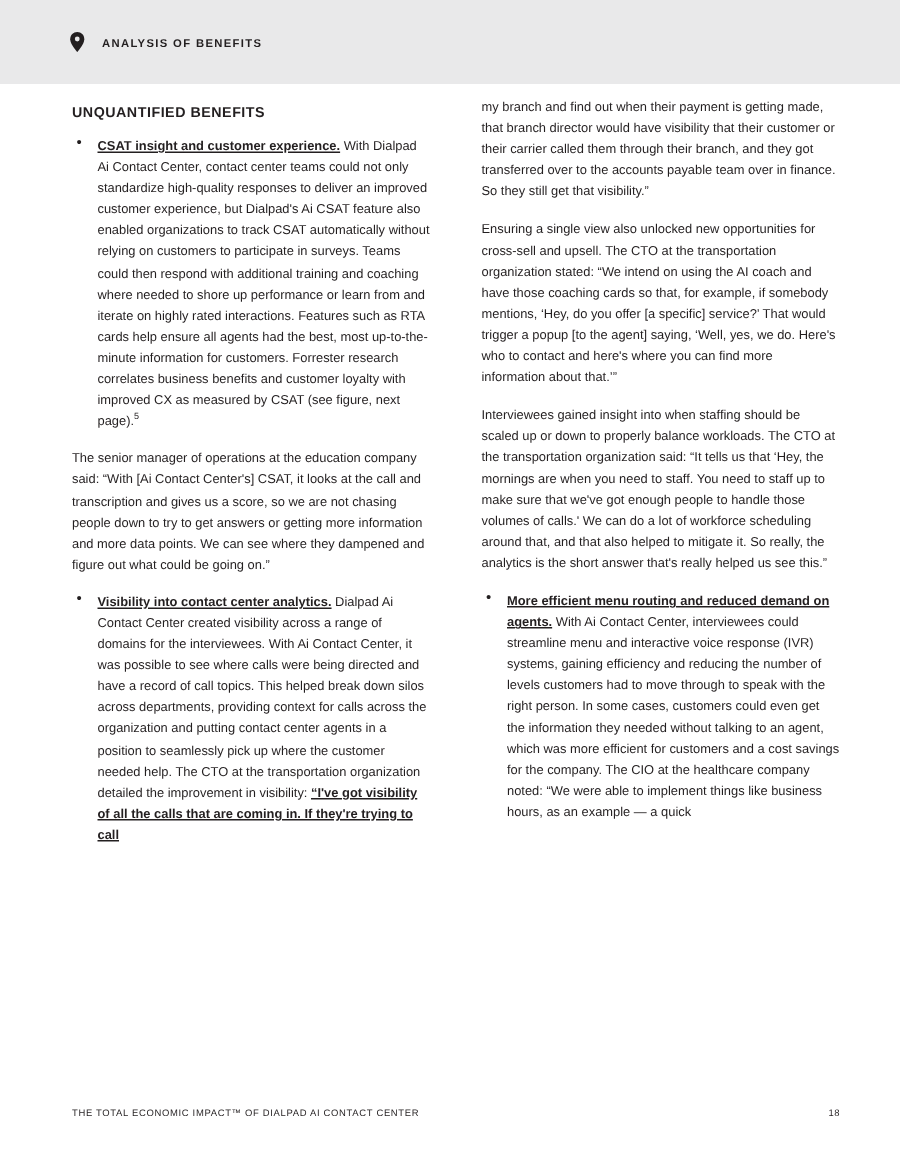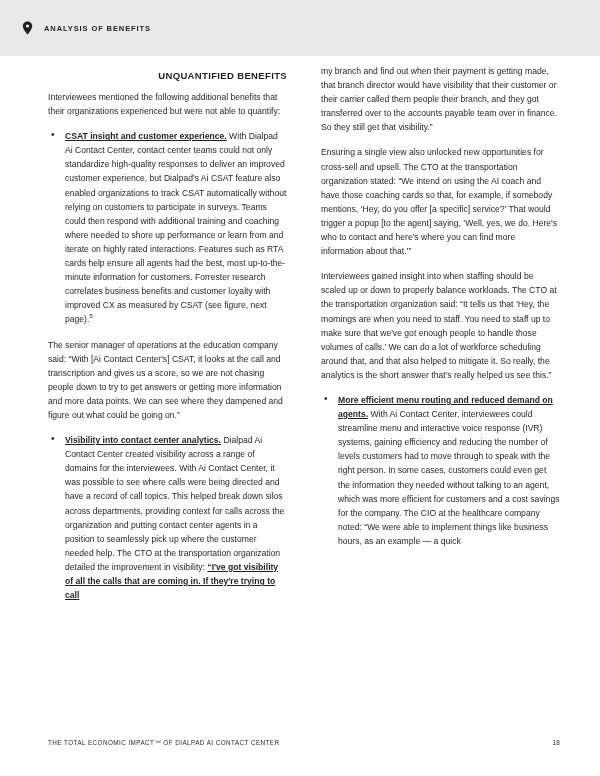--- a/index.html
+++ b/index.html
@@ -24,21 +24,21 @@
   
   .header {
     position: absolute;
     top: 0;
     left: 0;
     width: 600px;
     height: 56px;
     background: #e9e9ea;
     display: flex;
     align-items: center;
-    padding-left: 20px;
+    padding-left: 44px;
   }
   .header-icon {
     width: 14px;
     height: 18px;
     margin-right: 10px;
     display: flex;
     align-items: center;
     justify-content: center;
     flex: none;
   }
@@ -61,21 +61,20 @@
   .col {
     width: 239px;
   }
   h2.section-title {
     font-size: 9.5px;
     font-weight: bold;
     letter-spacing: 0.35px;
     margin: 6px 0 9px 0;
     color: #231f20;
     text-transform: uppercase;
-    text-align: right;
   }
   p.para {
     font-size: 8.6px;
     line-height: 14.1px;
     margin: 0 0 11px 0;
     color: #231f20;
     text-align: left;
   }
   ul.bullets {
     list-style: none;
@@ -137,39 +136,38 @@
       </svg>
     </span>
     <span class="header-title">ANALYSIS OF BENEFITS</span>
   </div>
 
   <div class="content">
 
     <div class="col">
       <h2 class="section-title">UNQUANTIFIED BENEFITS</h2>
 
-      <p class="para">Interviewees mentioned the following additional benefits that their organizations experienced but were not able to quantify:</p>
 
       <ul class="bullets">
         <li>
           <span class="b">CSAT insight and customer experience.</span><span> With Dialpad Ai Contact Center, contact center teams could not only standardize high-quality responses to deliver an improved customer experience, but Dialpad's Ai CSAT feature also enabled organizations to track CSAT automatically without relying on customers to participate in surveys. Teams could then respond with additional training and coaching where needed to shore up performance or learn from and iterate on highly rated interactions. Features such as RTA cards help ensure all agents had the best, most up-to-the-minute information for customers. Forrester research correlates business benefits and customer loyalty with improved CX as measured by CSAT (see figure, next page).</span><sup>5</sup>
         </li>
       </ul>
 
       <p class="para">The senior manager of operations at the education company said: “With [Ai Contact Center's] CSAT, it looks at the call and transcription and gives us a score, so we are not chasing people down to try to get answers or getting more information and more data points. We can see where they dampened and figure out what could be going on.”</p>
 
       <ul class="bullets">
         <li>
           <span class="b">Visibility into contact center analytics.</span><span> Dialpad Ai Contact Center created visibility across a range of domains for the interviewees. With Ai Contact Center, it was possible to see where calls were being directed and have a record of call topics. This helped break down silos across departments, providing context for calls across the organization and putting contact center agents in a position to seamlessly pick up where the customer needed help. The CTO at the transportation organization detailed the improvement in visibility: </span><span class="b">“I've got visibility of all the calls that are coming in. If they're trying to call</span>
         </li>
       </ul>
     </div>
 
     <div class="col">
-      <p class="para">my branch and find out when their payment is getting made, that branch director would have visibility that their customer or their carrier called them people their branch, and they got transferred over to the accounts payable team over in finance. So they still get that visibility.”</p>
+      <p class="para">my branch and find out when their payment is getting made, that branch director would have visibility that their customer or their carrier called them through their branch, and they got transferred over to the accounts payable team over in finance. So they still get that visibility.”</p>
       <p class="para">Ensuring a single view also unlocked new opportunities for cross-sell and upsell. The CTO at the transportation organization stated: “We intend on using the AI coach and have those coaching cards so that, for example, if somebody mentions, ‘Hey, do you offer [a specific] service?’ That would trigger a popup [to the agent] saying, ‘Well, yes, we do. Here's who to contact and here's where you can find more information about that.’”</p>
       <p class="para">Interviewees gained insight into when staffing should be scaled up or down to properly balance workloads. The CTO at the transportation organization said: “It tells us that ‘Hey, the mornings are when you need to staff. You need to staff up to make sure that we've got enough people to handle those volumes of calls.' We can do a lot of workforce scheduling around that, and that also helped to mitigate it. So really, the analytics is the short answer that's really helped us see this.”</p>
 
       <ul class="bullets">
         <li>
           <span class="b">More efficient menu routing and reduced demand on agents.</span><span> With Ai Contact Center, interviewees could streamline menu and interactive voice response (IVR) systems, gaining efficiency and reducing the number of levels customers had to move through to speak with the right person. In some cases, customers could even get the information they needed without talking to an agent, which was more efficient for customers and a cost savings for the company. The CIO at the healthcare company noted: “We were able to implement things like business hours, as an example — a quick</span>
         </li>
       </ul>
     </div>
   </div>

